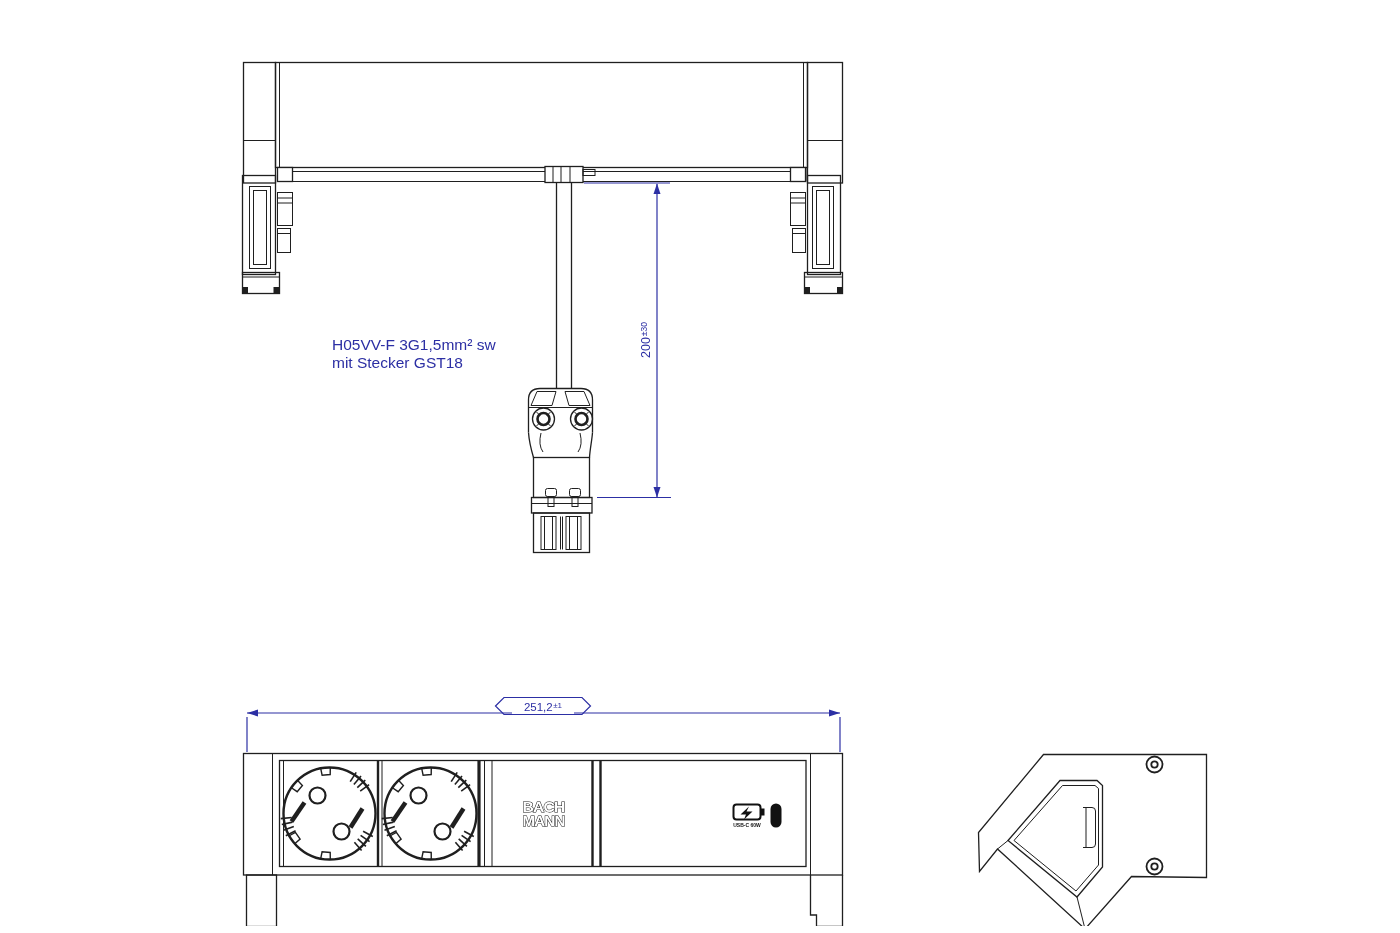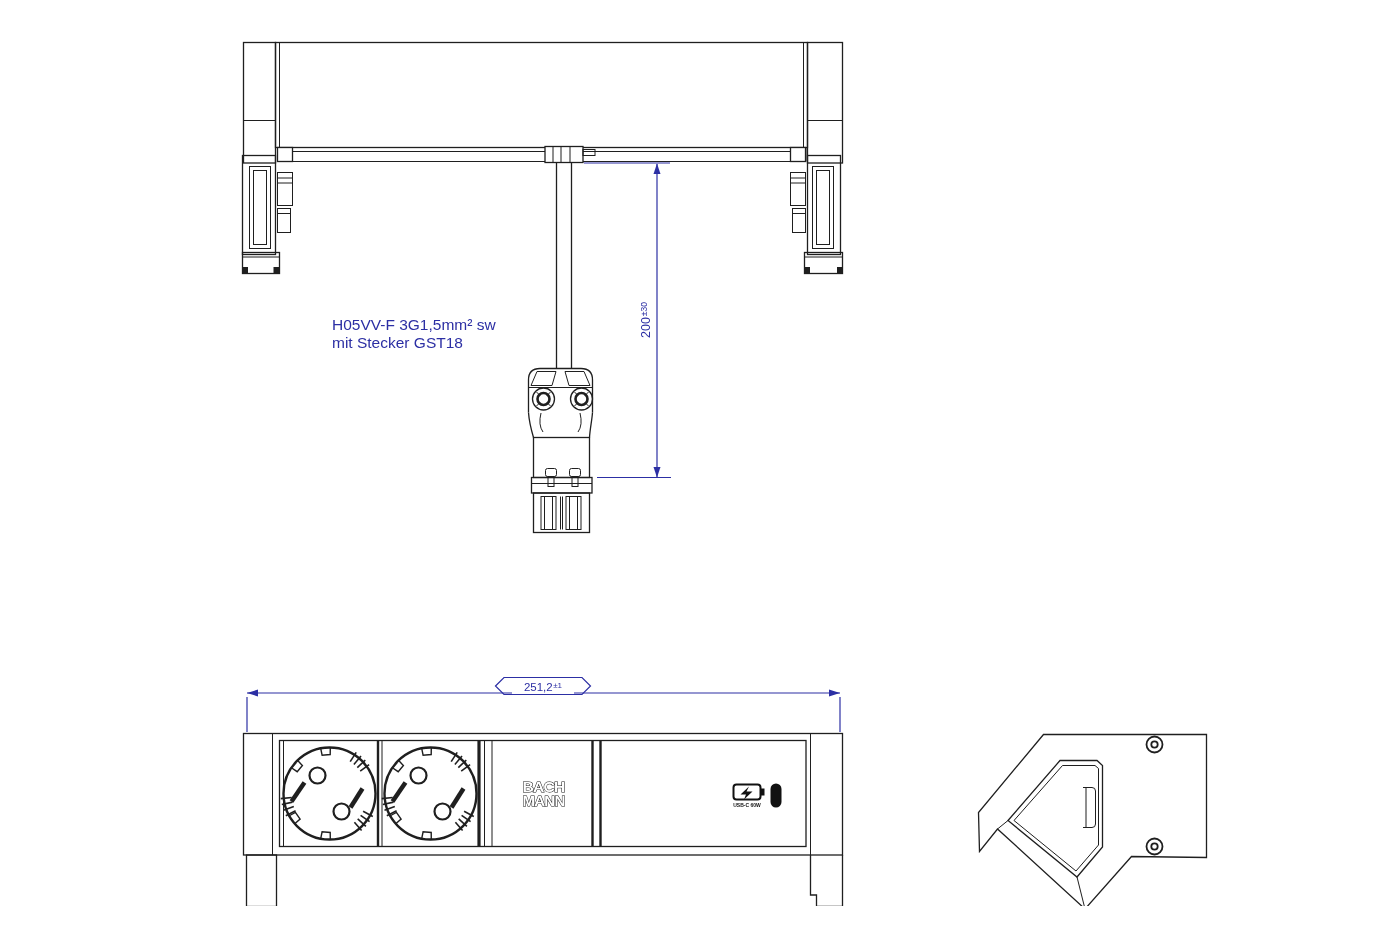--- a/index.html
+++ b/index.html
@@ -1,17 +1,17 @@
 <!DOCTYPE html>
 <html><head>
 <meta charset="utf-8">
 <style>
   html,body{margin:0;padding:0;background:#ffffff;}
   .canvas{position:relative;width:1400px;height:906px;background:#ffffff;overflow:hidden;
-          font-family:"Liberation Sans",sans-serif;}
+          font-family:"Liberation Sans",sans-serif;margin-top:20px;}
   svg{display:block;}
   svg text{font-family:"Liberation Sans",sans-serif;}
   .blk{stroke:#1f1f1f;fill:none;stroke-width:1.3;}
   .blkthin{stroke:#1f1f1f;fill:none;stroke-width:1;}
   .blkthick{stroke:#1f1f1f;fill:none;stroke-width:2.4;}
   .blufill{fill:#2c2fa4;}
   .blu{stroke:#2c2fa4;fill:none;stroke-width:1.2;}
   .whitefill{fill:#ffffff;stroke:#1f1f1f;stroke-width:1.3;}
 </style>
 </head>

